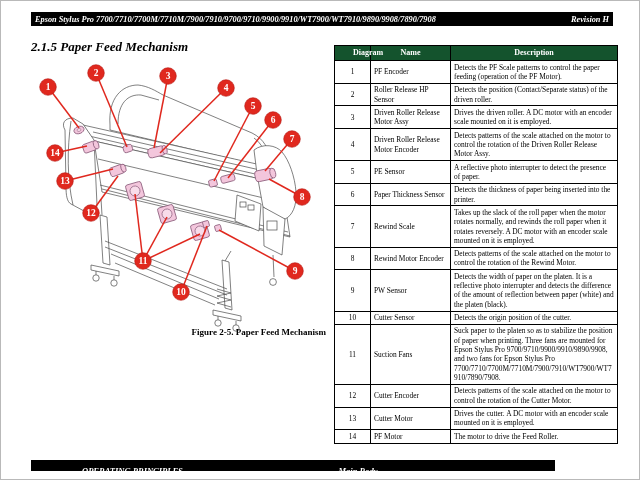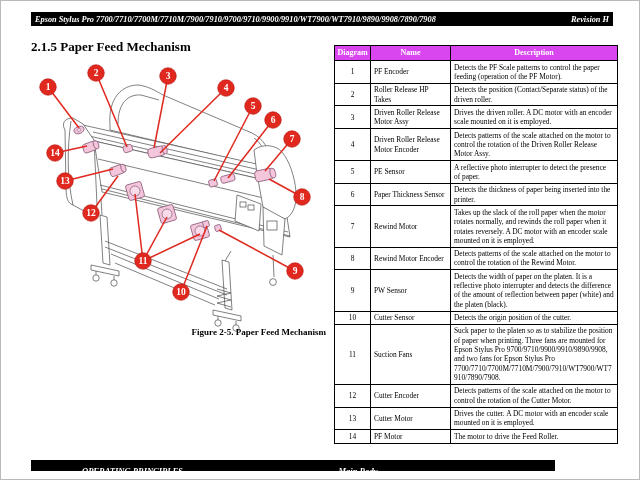--- a/index.html
+++ b/index.html
@@ -9,34 +9,34 @@
     font-family:"Liberation Serif", serif;color:#000;
   }
   
   .hdr-bar{
     position:absolute;left:30px;top:11px;width:582px;height:14px;background:#000;
     display:flex;justify-content:space-between;align-items:center;
     padding:0 4px;box-sizing:border-box;
   }
   .hdr-text{font-style:italic;font-weight:bold;font-size:8.3px;color:#fff;white-space:nowrap;}
   
-  .sec-head{position:absolute;left:30px;top:38px;font-size:13px;font-weight:bold;}
+  .sec-head{position:absolute;left:30px;top:38px;font-size:13px;font-weight:bold;font-style:italic;}
   
   .fig-svg{position:absolute;left:25px;top:58px;}
   .fig-cap{position:absolute;left:25px;top:326px;width:300px;text-align:right;
     font-size:9px;font-weight:bold;}
   
   .spec-table{
     position:absolute;left:333px;top:44px;width:283px;
     border-collapse:collapse;table-layout:fixed;
     font-size:7.4px;line-height:1.26;
   }
   .spec-table th{
-    background:#d946ef;color:#fff;font-weight:bold;font-size:8px;
-    border:1px solid #000;padding:2px 2px;text-align:center;
+    background:#14532d;color:#fff;font-weight:bold;font-size:8px;
+    border:1px solid #000;padding:2px 18px;text-align:center;
   }
   .spec-table th + th{border-left:1px solid #fff;}
   .spec-table td{
     border:1px solid #000;padding:1.5px 3px;vertical-align:middle;
     word-wrap:break-word;
   }
   .spec-table td.num{text-align:center;}
   .col-diagram{width:36px;}
   .col-name{width:80px;}
   .col-desc{width:167px;}
@@ -243,21 +243,21 @@
       </tr>
     </thead>
     <tbody id="table-body">
         <tr>
           <td class="num">1</td>
           <td>PF Encoder</td>
           <td>Detects the PF Scale patterns to control the paper feeding (operation of the PF Motor).</td>
         </tr>
         <tr>
           <td class="num">2</td>
-          <td>Roller Release HP Takes</td>
+          <td>Roller Release HP Sensor</td>
           <td>Detects the position (Contact/Separate status) of the driven roller.</td>
         </tr>
         <tr>
           <td class="num">3</td>
           <td>Driven Roller Release Motor Assy</td>
           <td>Drives the driven roller. A DC motor with an encoder scale mounted on it is employed.</td>
         </tr>
         <tr>
           <td class="num">4</td>
           <td>Driven Roller Release Motor Encoder</td>
@@ -268,21 +268,21 @@
           <td>PE Sensor</td>
           <td>A reflective photo interrupter to detect the presence of paper.</td>
         </tr>
         <tr>
           <td class="num">6</td>
           <td>Paper Thickness Sensor</td>
           <td>Detects the thickness of paper being inserted into the printer.</td>
         </tr>
         <tr>
           <td class="num">7</td>
-          <td>Rewind Motor</td>
+          <td>Rewind Scale</td>
           <td>Takes up the slack of the roll paper when the motor rotates normally, and rewinds the roll paper when it rotates reversely. A DC motor with an encoder scale mounted on it is employed.</td>
         </tr>
         <tr>
           <td class="num">8</td>
           <td>Rewind Motor Encoder</td>
           <td>Detects patterns of the scale attached on the motor to control the rotation of the Rewind Motor.</td>
         </tr>
         <tr>
           <td class="num">9</td>
           <td>PW Sensor</td>

